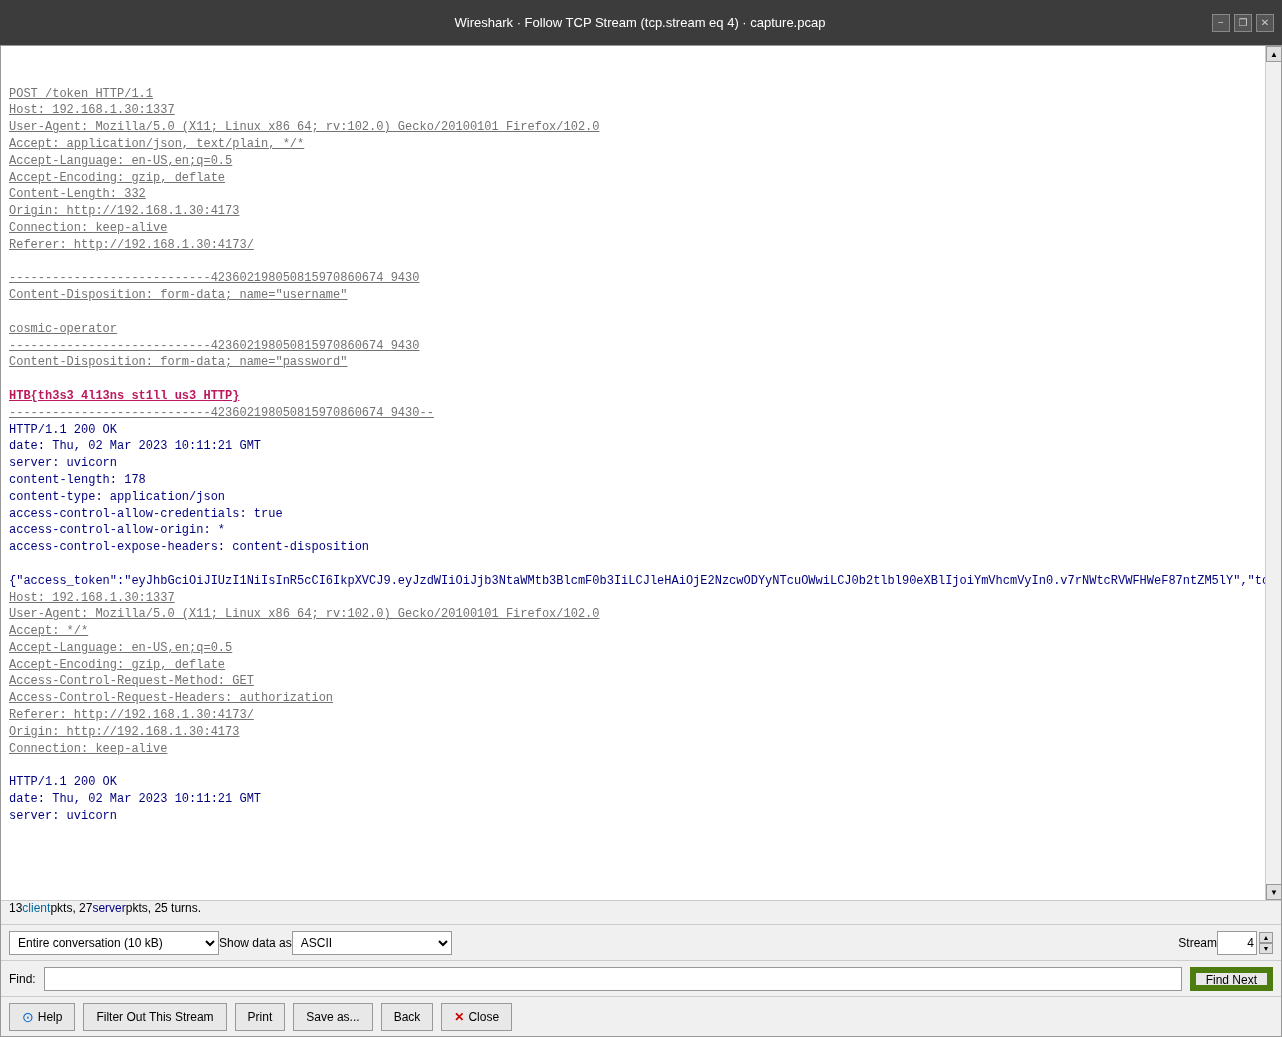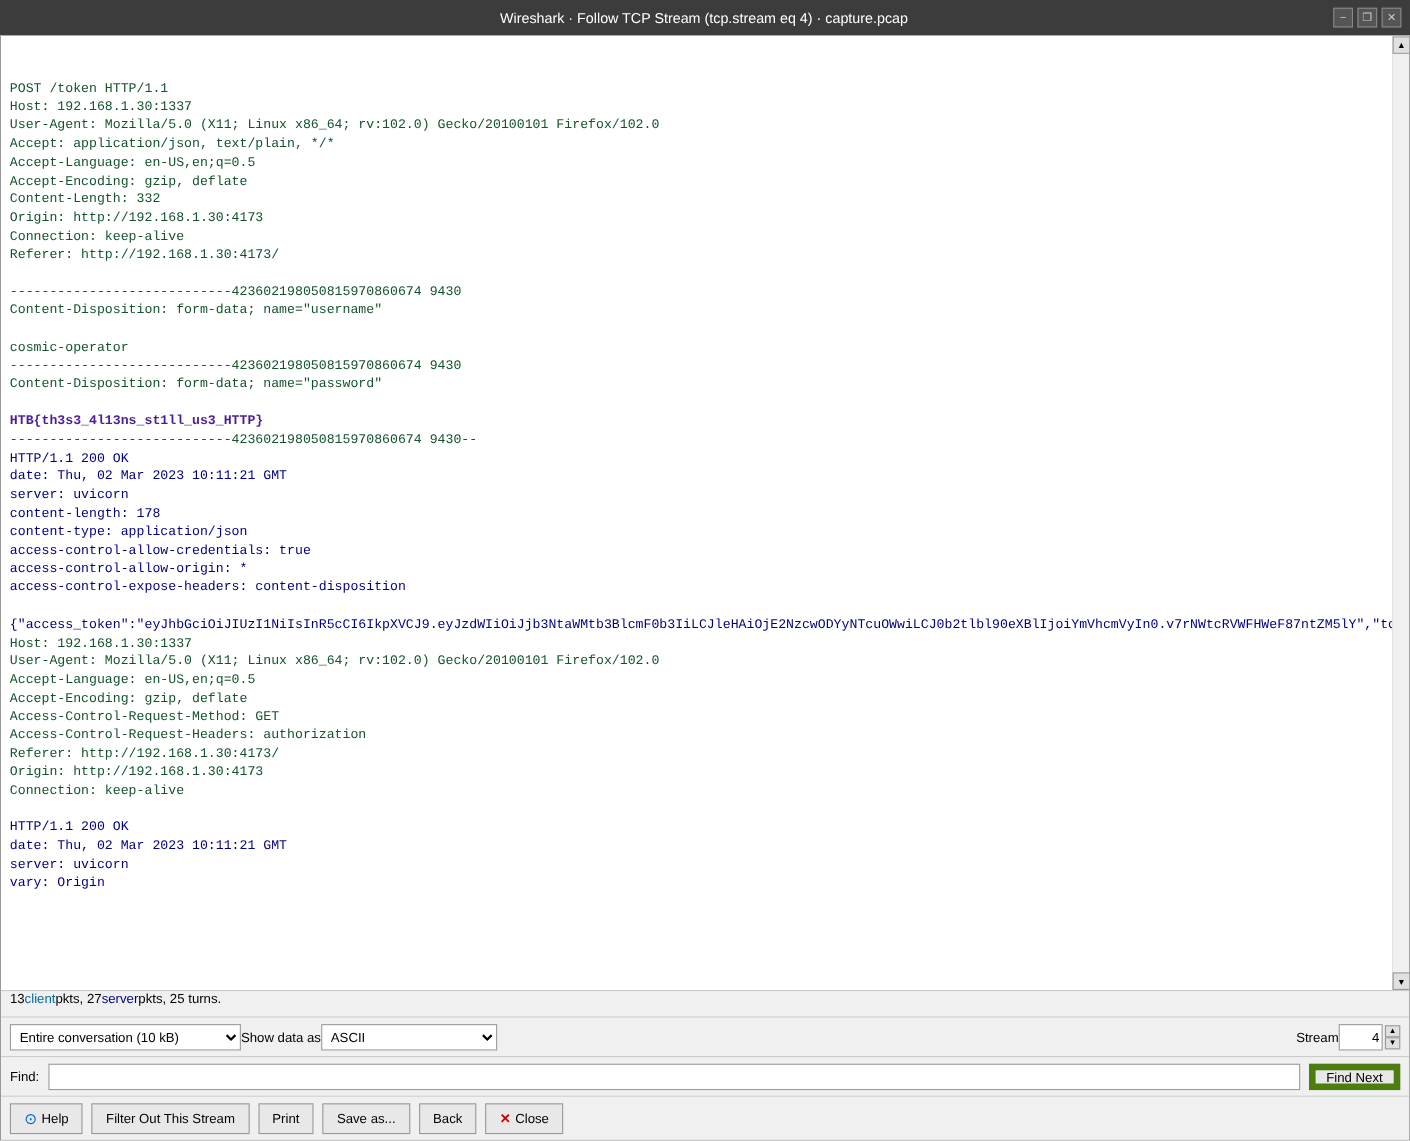--- a/index.html
+++ b/index.html
@@ -9,21 +9,21 @@
       background: #f0f0f0;
       width: 1282px;
       height: 1037px;
       overflow: hidden;
       display: flex;
       flex-direction: column;
     }
     .title-bar {
       background: #3c3c3c;
       color: #ffffff;
-      height: 32px;
+      height: 45px;
       display: flex;
       align-items: center;
       justify-content: flex-start;
       padding: 0 8px;
       flex-shrink: 0;
     }
     .title-bar-text {
       flex: 1;
       text-align: center;
       font-size: 13px;
@@ -62,28 +62,30 @@
       overflow-y: scroll;
       padding: 6px 8px;
       font-family: 'Courier New', Courier, monospace;
       font-size: 12px;
       line-height: 1.4;
       white-space: pre;
       background: #ffffff;
       color: #000080;
     }
     .stream-text .client {
-      color: #14532d;
+      color: #737373;
+      text-decoration: underline;
     }
     .stream-text .server {
       color: #000080;
     }
     .stream-text .special {
-      color: #4c1d95;
+      color: #be185d;
       font-weight: bold;
+      text-decoration: underline;
     }
     .scrollbar-placeholder {
       width: 16px;
       background: #f0f0f0;
       border-left: 1px solid #ccc;
       display: flex;
       flex-direction: column;
     }
     .scroll-arrow {
       width: 16px;
@@ -281,32 +283,32 @@
 </span><span class="line server">server: uvicorn
 </span><span class="line server">content-length: 178
 </span><span class="line server">content-type: application/json
 </span><span class="line server">access-control-allow-credentials: true
 </span><span class="line server">access-control-allow-origin: *
 </span><span class="line server">access-control-expose-headers: content-disposition
 </span><span class="line server">
 </span><span class="line server">{"access_token":"eyJhbGciOiJIUzI1NiIsInR5cCI6IkpXVCJ9.eyJzdWIiOiJjb3NtaWMtb3BlcmF0b3IiLCJleHAiOjE2NzcwODYyNTcuOWwiLCJ0b2tlbl90eXBlIjoiYmVhcmVyIn0.v7rNWtcRVWFHWeF87ntZM5lY","token_type":"bearer"}OPTIONS /api/v2/users/me HTTP/1.1
 </span><span class="line client">Host: 192.168.1.30:1337
 </span><span class="line client">User-Agent: Mozilla/5.0 (X11; Linux x86_64; rv:102.0) Gecko/20100101 Firefox/102.0
+</span><span class="line client">Accept: */*
 </span><span class="line client">Accept-Language: en-US,en;q=0.5
 </span><span class="line client">Accept-Encoding: gzip, deflate
 </span><span class="line client">Access-Control-Request-Method: GET
 </span><span class="line client">Access-Control-Request-Headers: authorization
 </span><span class="line client">Referer: http://192.168.1.30:4173/
 </span><span class="line client">Origin: http://192.168.1.30:4173
 </span><span class="line client">Connection: keep-alive
 </span><span class="line client">
 </span><span class="line server">HTTP/1.1 200 OK
 </span><span class="line server">date: Thu, 02 Mar 2023 10:11:21 GMT
 </span><span class="line server">server: uvicorn
-</span><span class="line server">vary: Origin
 </span></div>
     <div class="scrollbar-placeholder">
       <div class="scroll-arrow">▲</div>
       <div class="scroll-track"></div>
       <div class="scroll-arrow">▼</div>
     </div>
   </div>
 
   <div class="status-bar">
     <span>13 </span>

